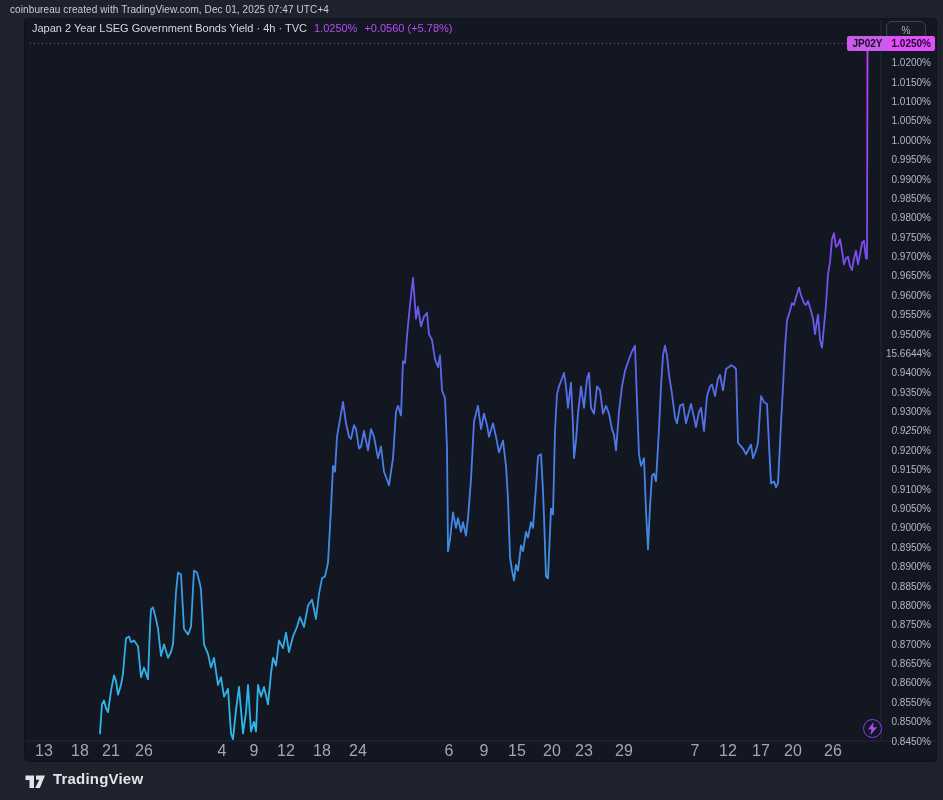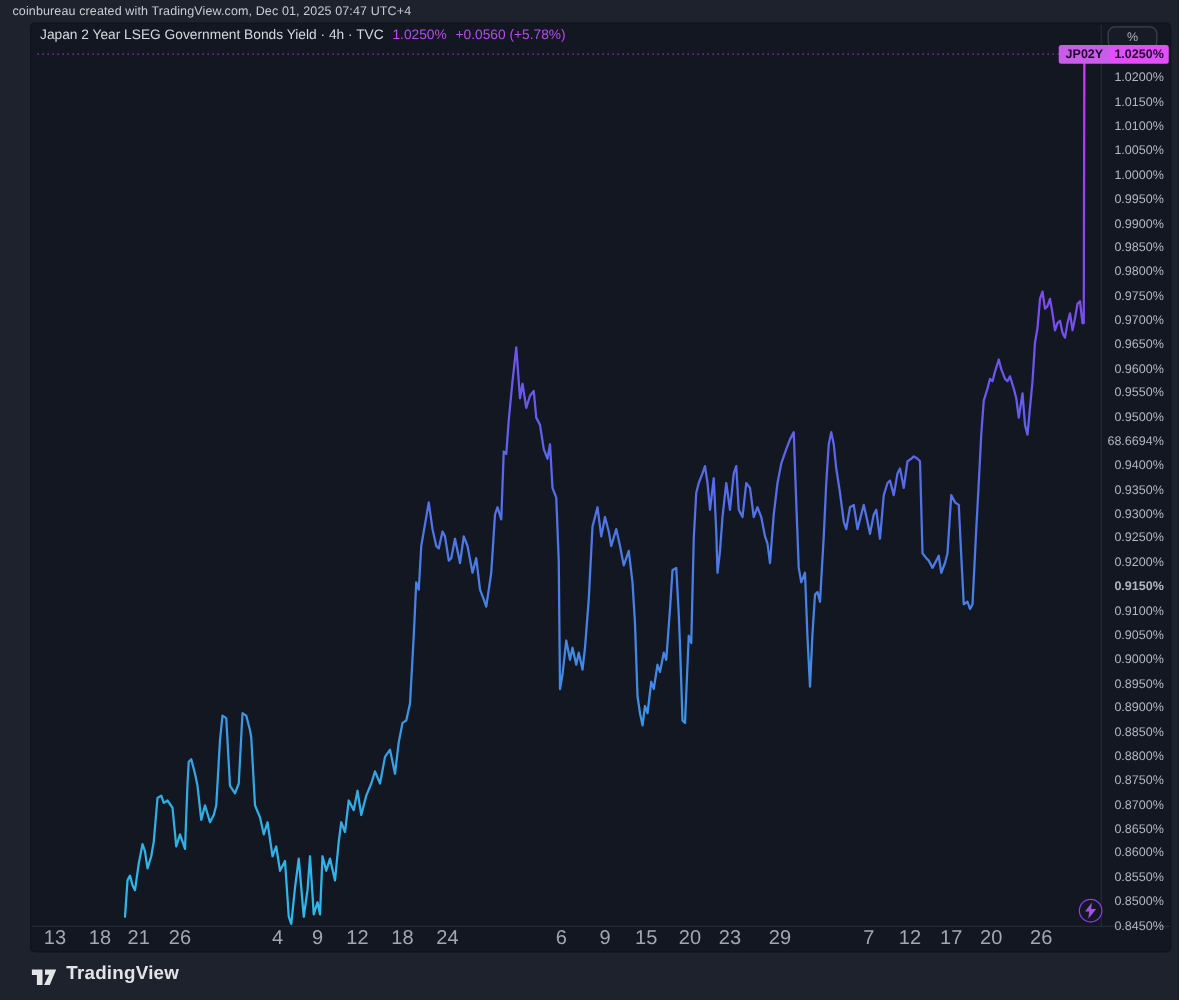--- a/index.html
+++ b/index.html
@@ -126,27 +126,27 @@
       <div class="price-label" style="top: 135.1px;">0.9950%</div>
       <div class="price-label" style="top: 154.5px;">0.9900%</div>
       <div class="price-label" style="top: 173.9px;">0.9850%</div>
       <div class="price-label" style="top: 193.2px;">0.9800%</div>
       <div class="price-label" style="top: 212.6px;">0.9750%</div>
       <div class="price-label" style="top: 232px;">0.9700%</div>
       <div class="price-label" style="top: 251.4px;">0.9650%</div>
       <div class="price-label" style="top: 270.8px;">0.9600%</div>
       <div class="price-label" style="top: 290.1px;">0.9550%</div>
       <div class="price-label" style="top: 309.5px;">0.9500%</div>
-      <div class="price-label" style="top: 328.9px;">68.6694%</div>
+      <div class="price-label" style="top: 328.9px;">15.6644%</div>
       <div class="price-label" style="top: 348.3px;">0.9400%</div>
       <div class="price-label" style="top: 367.7px; text-align: right;">0.9350%</div>
       <div class="price-label" style="top: 387px;">0.9300%</div>
-      <div class="price-label" style="top: 406.4px;">0.9250%</div>
+      <div class="price-label" style="top: 406.4px; font-style: italic;">0.9250%</div>
       <div class="price-label" style="top: 425.8px;">0.9200%</div>
-      <div class="price-label" style="top: 445.2px; font-weight: bold;">0.9150%</div>
+      <div class="price-label" style="top: 445.2px;">0.9150%</div>
       <div class="price-label" style="top: 464.6px;">0.9100%</div>
       <div class="price-label" style="top: 483.9px;">0.9050%</div>
       <div class="price-label" style="top: 503.3px;">0.9000%</div>
       <div class="price-label" style="top: 522.7px;">0.8950%</div>
       <div class="price-label" style="top: 542.1px;">0.8900%</div>
       <div class="price-label" style="top: 561.5px;">0.8850%</div>
       <div class="price-label" style="top: 580.8px;">0.8800%</div>
       <div class="price-label" style="top: 600.2px;">0.8750%</div>
       <div class="price-label" style="top: 619.6px;">0.8700%</div>
       <div class="price-label" style="top: 639px;">0.8650%</div>

